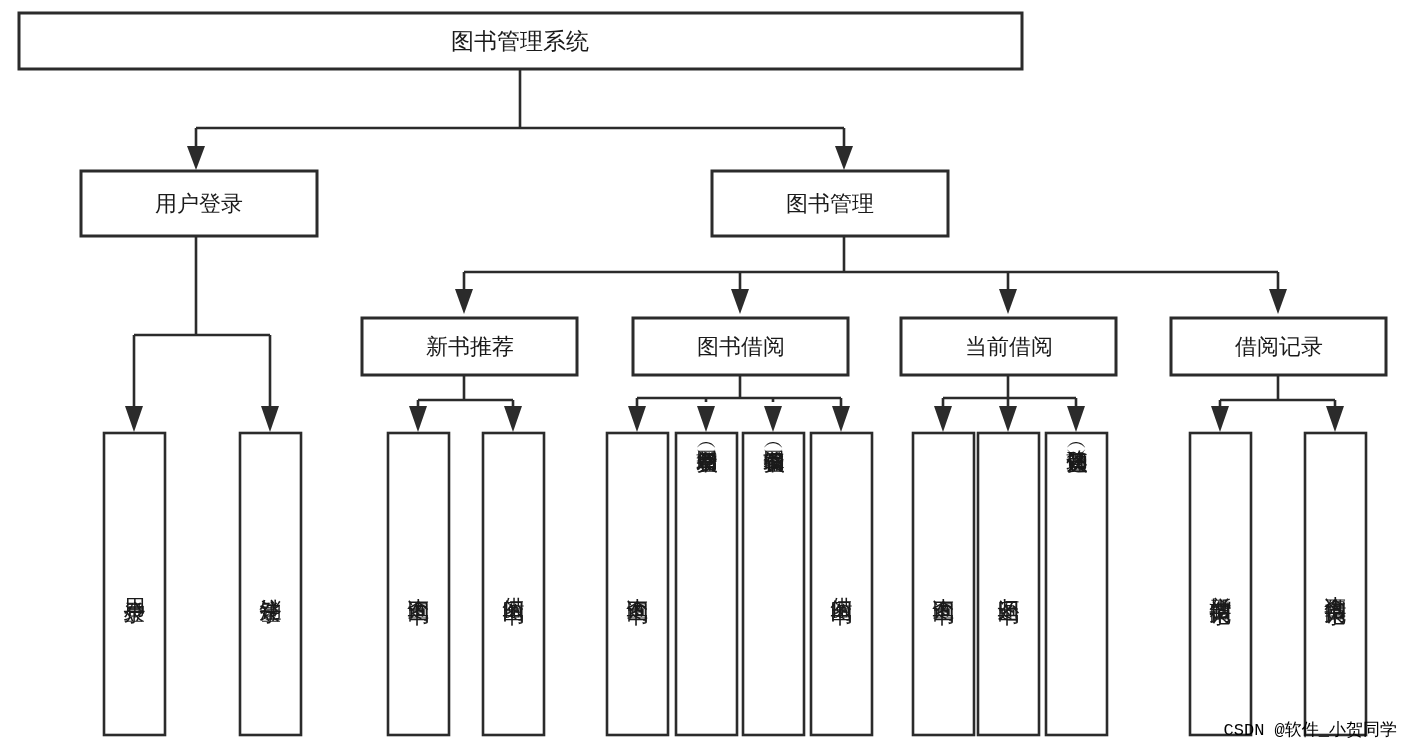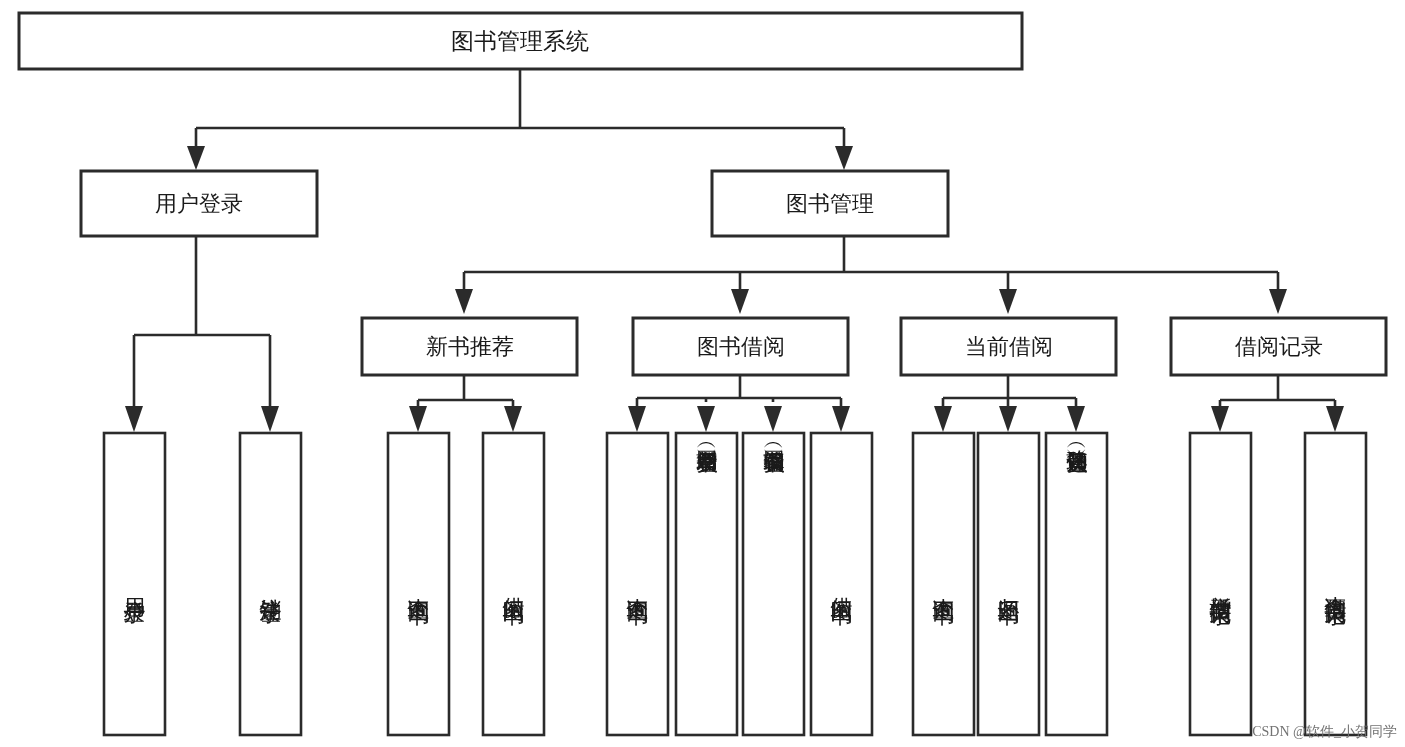--- a/index.html
+++ b/index.html
@@ -74,23 +74,23 @@
     text-align: center;
   }
   .vert-label.tight {
     font-size: 21px;
     letter-spacing: 0.5px;
   }
   .watermark {
     position: absolute;
     right: 8px;
     bottom: 6px;
-    font-family: Liberation Serif, serif;
-    font-size: 14px;
-    color: #737373;
+    font-family: Liberation Mono, monospace;
+    font-size: 17px;
+    color: #000000;
     white-space: nowrap;
     user-select: none;
   }
 </style>
 </head>
 <body>
 
 <div id="chart-root">
 
   <svg width="1405" height="747" viewBox="0 0 1405 747">

